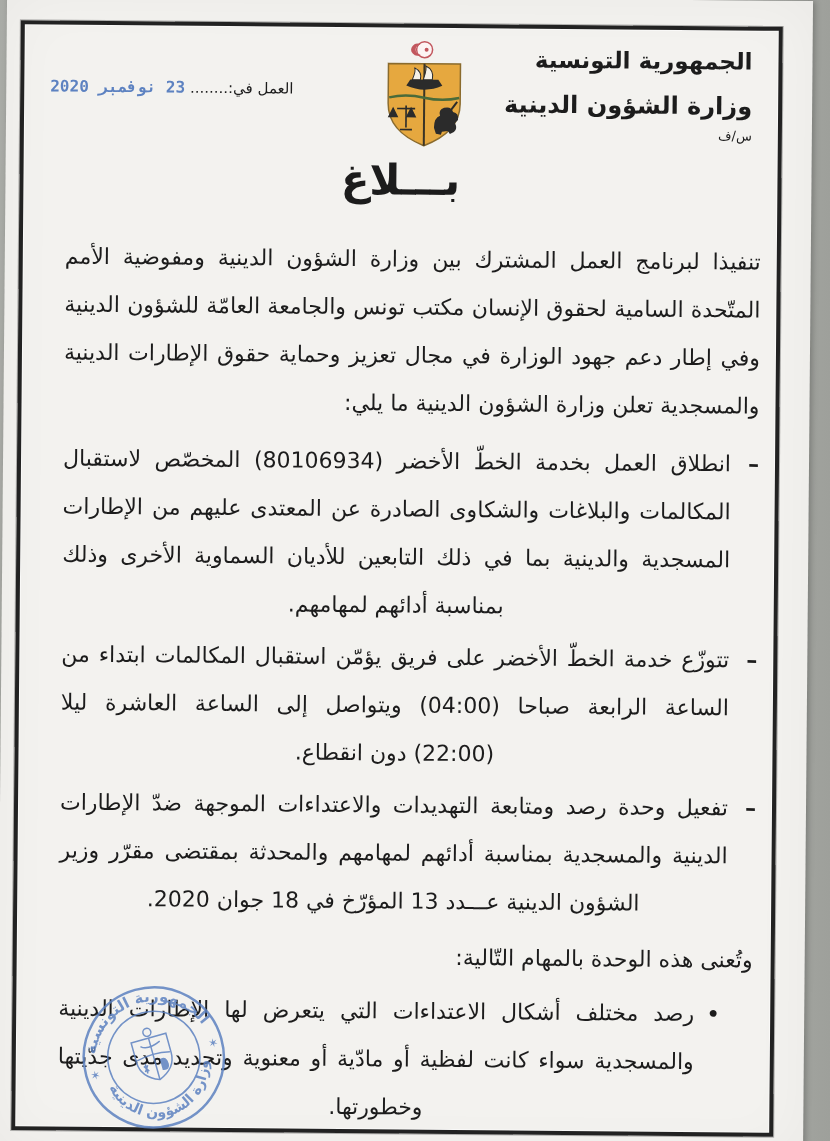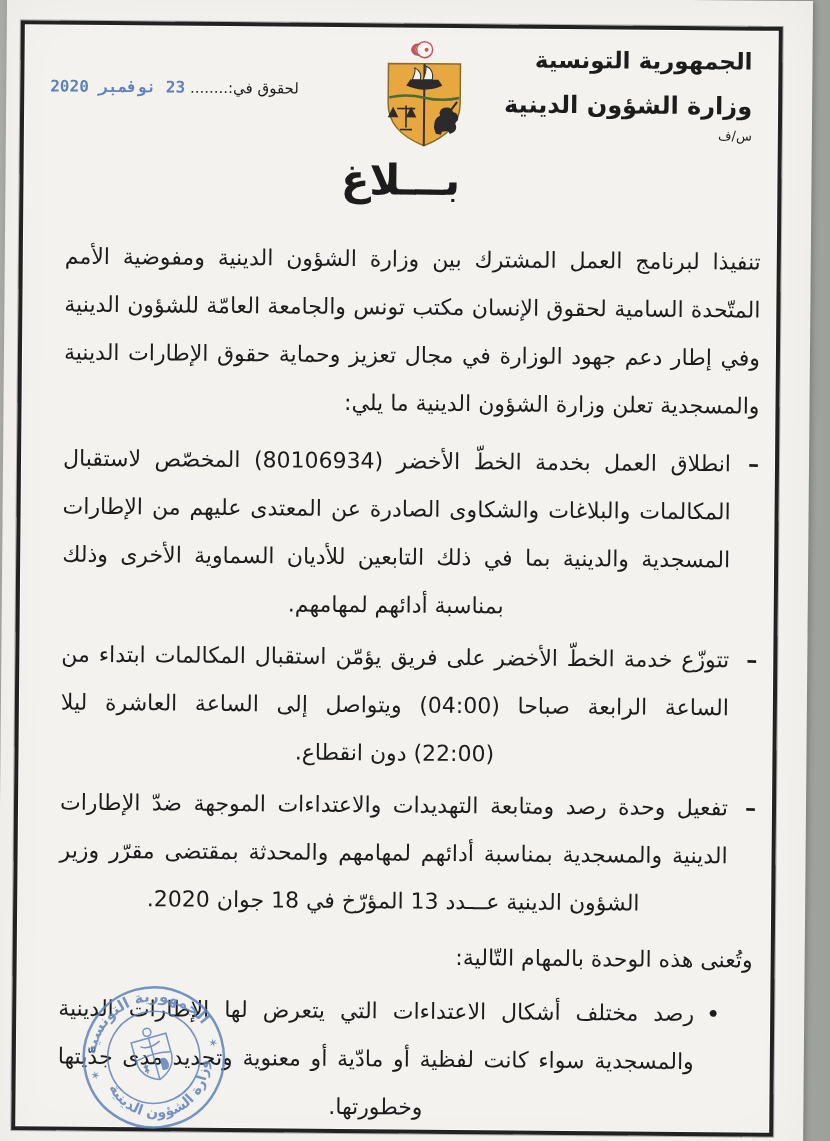--- a/index.html
+++ b/index.html
@@ -93,21 +93,21 @@
         <line x1="24" y1="90" x2="36" y2="90"></line>
       </g>
 
       <g>
         <path d="M58,88 q0,-10 6,-12 q-2,-6 4,-8 q7,-2 9,4 q6,1 5,8 l-3,3 q3,6 -1,9 l-4,2 -2,-3 -6,1 -1,3 -5,-1 Z" fill="#2b2b2b"></path>
         <line x1="75" y1="70" x2="81" y2="62" stroke="#2b2b2b" stroke-width="2"></line>
       </g>
     </svg>
 
     <div class="dateline">
-      <span>لحقوق في:</span><span>........</span>
+      <span>العمل في:</span><span>........</span>
       <span class="stamp-date">23 نوفمبر 2020</span>
     </div>
 
     <div class="doc-title">بـــلاغ</div>
 
     <div class="body-text">
       <p class="para">تنفيذا لبرنامج العمل المشترك بين وزارة الشؤون الدينية ومفوضية الأمم المتّحدة السامية لحقوق الإنسان مكتب تونس والجامعة العامّة للشؤون الدينية وفي إطار دعم جهود الوزارة في مجال تعزيز وحماية حقوق الإطارات الدينية والمسجدية تعلن وزارة الشؤون الدينية ما يلي:</p>
 
       <div class="dash-list">
         <div class="dash-item">

